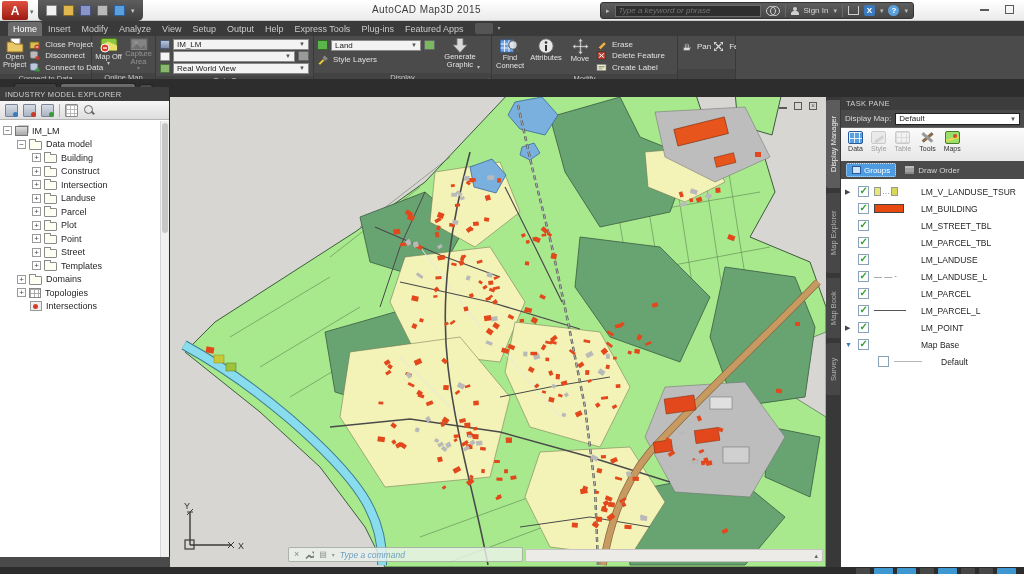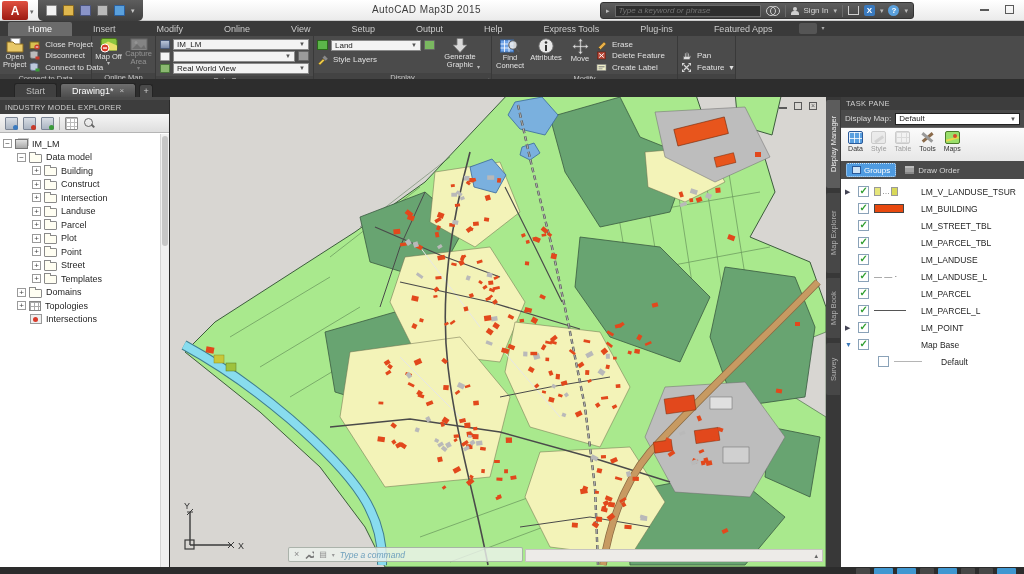--- a/index.html
+++ b/index.html
@@ -42,21 +42,21 @@
          display:flex;align-items:center;justify-content:center;border-radius:2px}
   .help{width:11px;height:11px;border-radius:50%;background:#5aa0dc;color:#fff;font-size:8px;font-weight:bold;
         display:flex;align-items:center;justify-content:center}
   .winctl{position:absolute;right:10px;top:5px;display:flex;gap:16px;align-items:center}
   .w-min{width:9px;height:3px;border-bottom:2px solid #5a5a5a}
   .w-rest{width:9px;height:9px;border:1.5px solid #5a5a5a}
 
   
   #ribbontabs{position:absolute;top:21px;left:0;right:0;height:15px;background:#3a3a3a;
               display:flex;align-items:flex-end;padding-left:8px;gap:1px}
-  .rtab{padding:2px 20px 2px;font-size:9px;color:#cbcbcb;white-space:nowrap}
+  .rtab{padding:2px 5px 2px;font-size:9px;color:#cbcbcb;white-space:nowrap}
   .rtab.active{background:#6b6b6b;color:#fff;border-radius:2px 2px 0 0}
   .rtab-extra{margin-left:6px;width:18px;height:11px;background:#555;border-radius:2px;position:relative}
   .rtab-extra::after{content:"▾";position:absolute;right:-7px;top:1px;font-size:6px;color:#aaa}
 
   
   #ribbon{position:absolute;top:36px;left:0;right:0;height:43px;background:#4b4b4b;display:flex}
   .panel{height:43px;border-right:1px solid #393939;display:flex;flex-direction:column;flex:none}
   .pbody{flex:1;display:flex;align-items:flex-start;padding:2px 3px;gap:3px}
   .plabel{height:10px;background:#434343;color:#c6c6c6;font-size:7.5px;text-align:center;line-height:10px;position:relative;white-space:nowrap}
   .launcher{position:absolute;right:2px;top:2px;color:#9a9a9a;font-size:6px}
@@ -81,21 +81,21 @@
   #doctabs{position:absolute;top:79px;left:0;right:0;height:18px;background:#2d2d2d;
            display:flex;align-items:flex-end;padding-left:14px;gap:3px}
   .dtab{height:14px;padding:0 11px;display:flex;align-items:center;gap:6px;font-size:9px;
         background:#404040;color:#bdbdbd;border:1px solid #242424;border-bottom:none;border-radius:3px 3px 0 0}
   .dtab.active{background:linear-gradient(#6e6e6e,#4d4d4d);color:#fff}
   .dtab .x{color:#c2c2c2;font-size:8px}
   .newtab{width:14px;height:13px;background:#4a4a4a;border:1px solid #242424;border-bottom:none;
           border-radius:3px 3px 0 0;color:#ccc;font-size:9px;display:flex;align-items:center;justify-content:center}
 
   
-  #explorer{position:absolute;left:0;top:100px;width:170px;height:470px;background:#fff;border-right:1px solid #2a2a2a}
+  #explorer{position:absolute;left:0;top:87px;width:170px;height:470px;background:#fff;border-right:1px solid #2a2a2a}
   .exheader{height:14px;background:#3d3d3d;color:#cfcfcf;font-size:7.5px;letter-spacing:.3px;
             display:flex;align-items:center;padding-left:5px}
   .extoolbar{height:19px;background:linear-gradient(#f6f6f6,#dedede);border-bottom:1px solid #b5b5b5;
              display:flex;align-items:center;gap:5px;padding-left:5px}
   .etool{width:13px;height:13px;position:relative;border-radius:1px}
   .etool.db{background:linear-gradient(#d8dde4,#aab4c2);border:1px solid #7a8494}
   .etool .dot{position:absolute;right:-1px;bottom:-1px;width:5px;height:5px;border-radius:50%}
   .etool.grid{background:#fff;border:1px solid #8a8a8a;
               background-image:linear-gradient(#bbb 1px,transparent 1px),linear-gradient(90deg,#bbb 1px,transparent 1px);
               background-size:4px 4px}
@@ -236,21 +236,21 @@
     <div class="winctl">
       <span class="w-min"></span>
       <span class="w-rest"></span>
     </div>
   </div>
 
   <div id="ribbontabs">
     <span class="rtab active">Home</span>
     <span class="rtab">Insert</span>
     <span class="rtab">Modify</span>
-    <span class="rtab">Online</span>
+    <span class="rtab">Analyze</span>
     <span class="rtab">View</span>
     <span class="rtab">Setup</span>
     <span class="rtab">Output</span>
     <span class="rtab">Help</span>
     <span class="rtab">Express Tools</span>
     <span class="rtab">Plug-ins</span>
     <span class="rtab">Featured Apps</span>
     <span class="rtab-extra" style="margin-bottom:2px"></span>
   </div>
 
@@ -425,21 +425,21 @@
                 <line x1="2.5" y1="6.8" x2="6.5" y2="6.8" stroke="#999"></line>
             </svg>
             <span>Create Label</span>
           </div>
         </div>
       </div>
       <div class="plabel"><span>Modify</span></div>
     </div>
 
     <div class="panel" style="width:58px">
-      <div class="pbody" style="flex-direction:column;gap:2px;padding-top:14px">
+      <div class="pbody" style="flex-direction:row;gap:2px;padding-top:5px">
         <div class="smbtn">
           <svg width="11" height="11">
             <path d="M2.5 6 V9.5 H8.5 L9.8 6.2 L8.8 5.6 L8 7 V3.2 H6.9 V6.5 H6.5 V2.5 H5.4 V6.5 H5 V3 H3.9 V6.8z" fill="#dcdcdc" stroke="#555" stroke-width=".5"></path>
           </svg>
           <span>Pan</span>
         </div>
         <div class="smbtn">
           <svg width="11" height="11">
             <path d="M3 3 L8 8 M8 3 L3 8" stroke="#d8d8d8" stroke-width="1.3"></path>
             <path d="M1 1 h3 l-3 3z M10 1 v3 l-3 -3z M1 10 v-3 l3 3z M10 10 h-3 l3 -3z" fill="#d8d8d8"></path>

